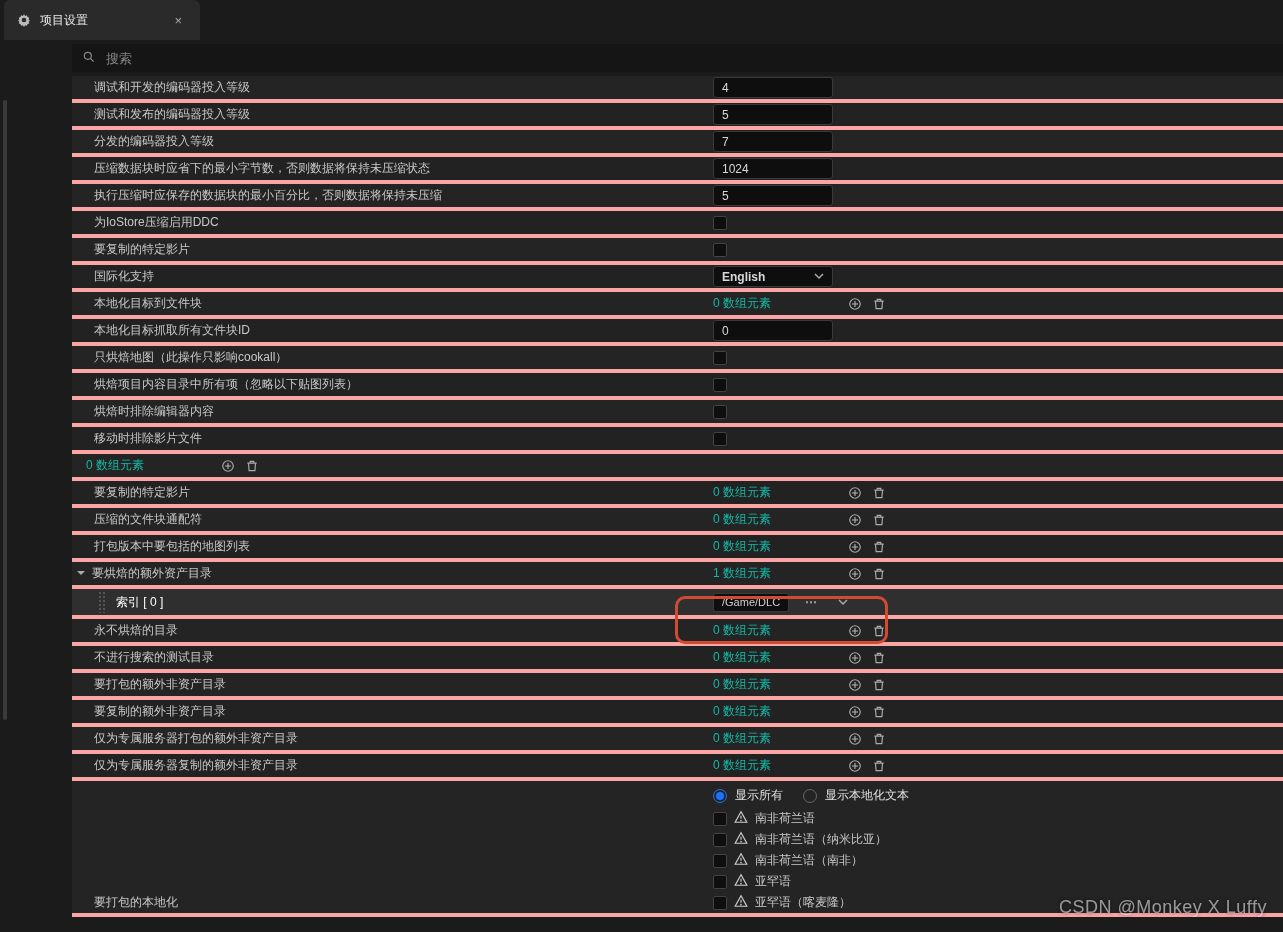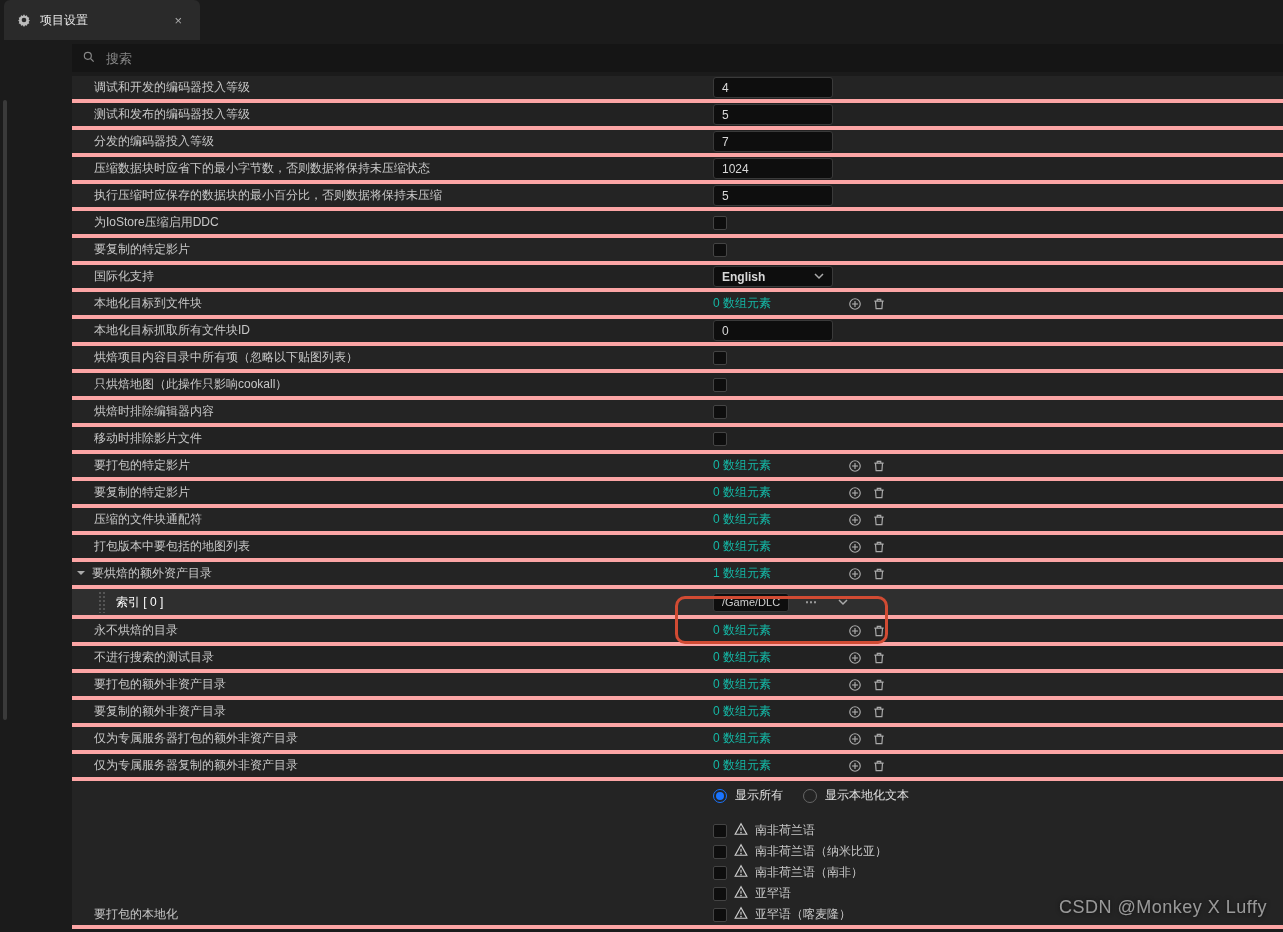--- a/index.html
+++ b/index.html
@@ -278,55 +278,52 @@
         <div class="lbl-col">
             <span>本地化目标抓取所有文件块ID</span>
           </div>
         <div class="val-col">
             <input class="text-input" value="0" style="">
           </div>
       </div>
 
       <div class="row">
         <div class="lbl-col">
+            <span>只烘焙地图（此操作只影响cookall）</span>
+          </div>
+        <div class="val-col">
+            <span class="checkbox"></span>
+          </div>
+      </div>
+      <div class="row">
+        <div class="lbl-col">
             <span>烘焙项目内容目录中所有项（忽略以下贴图列表）</span>
           </div>
         <div class="val-col">
             <span class="checkbox"></span>
           </div>
       </div>
       <div class="row">
         <div class="lbl-col">
-            <span>只烘焙地图（此操作只影响cookall）</span>
+            <span>烘焙时排除编辑器内容</span>
           </div>
         <div class="val-col">
             <span class="checkbox"></span>
           </div>
       </div>
       <div class="row">
         <div class="lbl-col">
-            <span>烘焙时排除编辑器内容</span>
+            <span>移动时排除影片文件</span>
           </div>
         <div class="val-col">
             <span class="checkbox"></span>
           </div>
       </div>
-      <div class="row">
-        <div class="lbl-col">
-            <span>移动时排除影片文件</span>
-          </div>
-        <div class="val-col">
-            <span class="checkbox"></span>
-          </div>
-      </div>
-
-      <div class="row">
-        <div class="lbl-col">
-            <span>要打包的特定影片</span>
-          </div>
+
+      <div class="row">
         <div class="val-col">
             <span class="array-summary">0 数组元素</span>
           <div class="array-btns">
               <span class="icon-btn">
                 <svg class="svg-icon" viewBox="0 0 24 24" fill="none" stroke="#aaa" stroke-width="2">
                   <circle cx="12" cy="12" r="9"></circle>
                   <line x1="12" y1="7" x2="12" y2="17"></line>
                   <line x1="7" y1="12" x2="17" y2="12"></line>
                 </svg>
               </span>
@@ -579,21 +576,21 @@
                 </svg>
               </span>
             </div>
           </div>
       </div>
 
       <div class="row row-tall" style="align-items:flex-end">
         <div class="lbl-col" style="padding-top:0">
             <span>要打包的本地化</span>
           </div>
-        <div class="val-col" style="flex-direction:column; align-items:flex-start; gap:12px">
+        <div class="val-col" style="flex-direction:column; align-items:flex-start; gap:0">
           <div class="radios-container">
             <div class="radio-row">
               <span class="radio selected"></span>
               <span>显示所有</span>
             </div>
             <div class="radio-row">
               <span class="radio"></span>
               <span>显示本地化文本</span>
             </div>
           </div>

